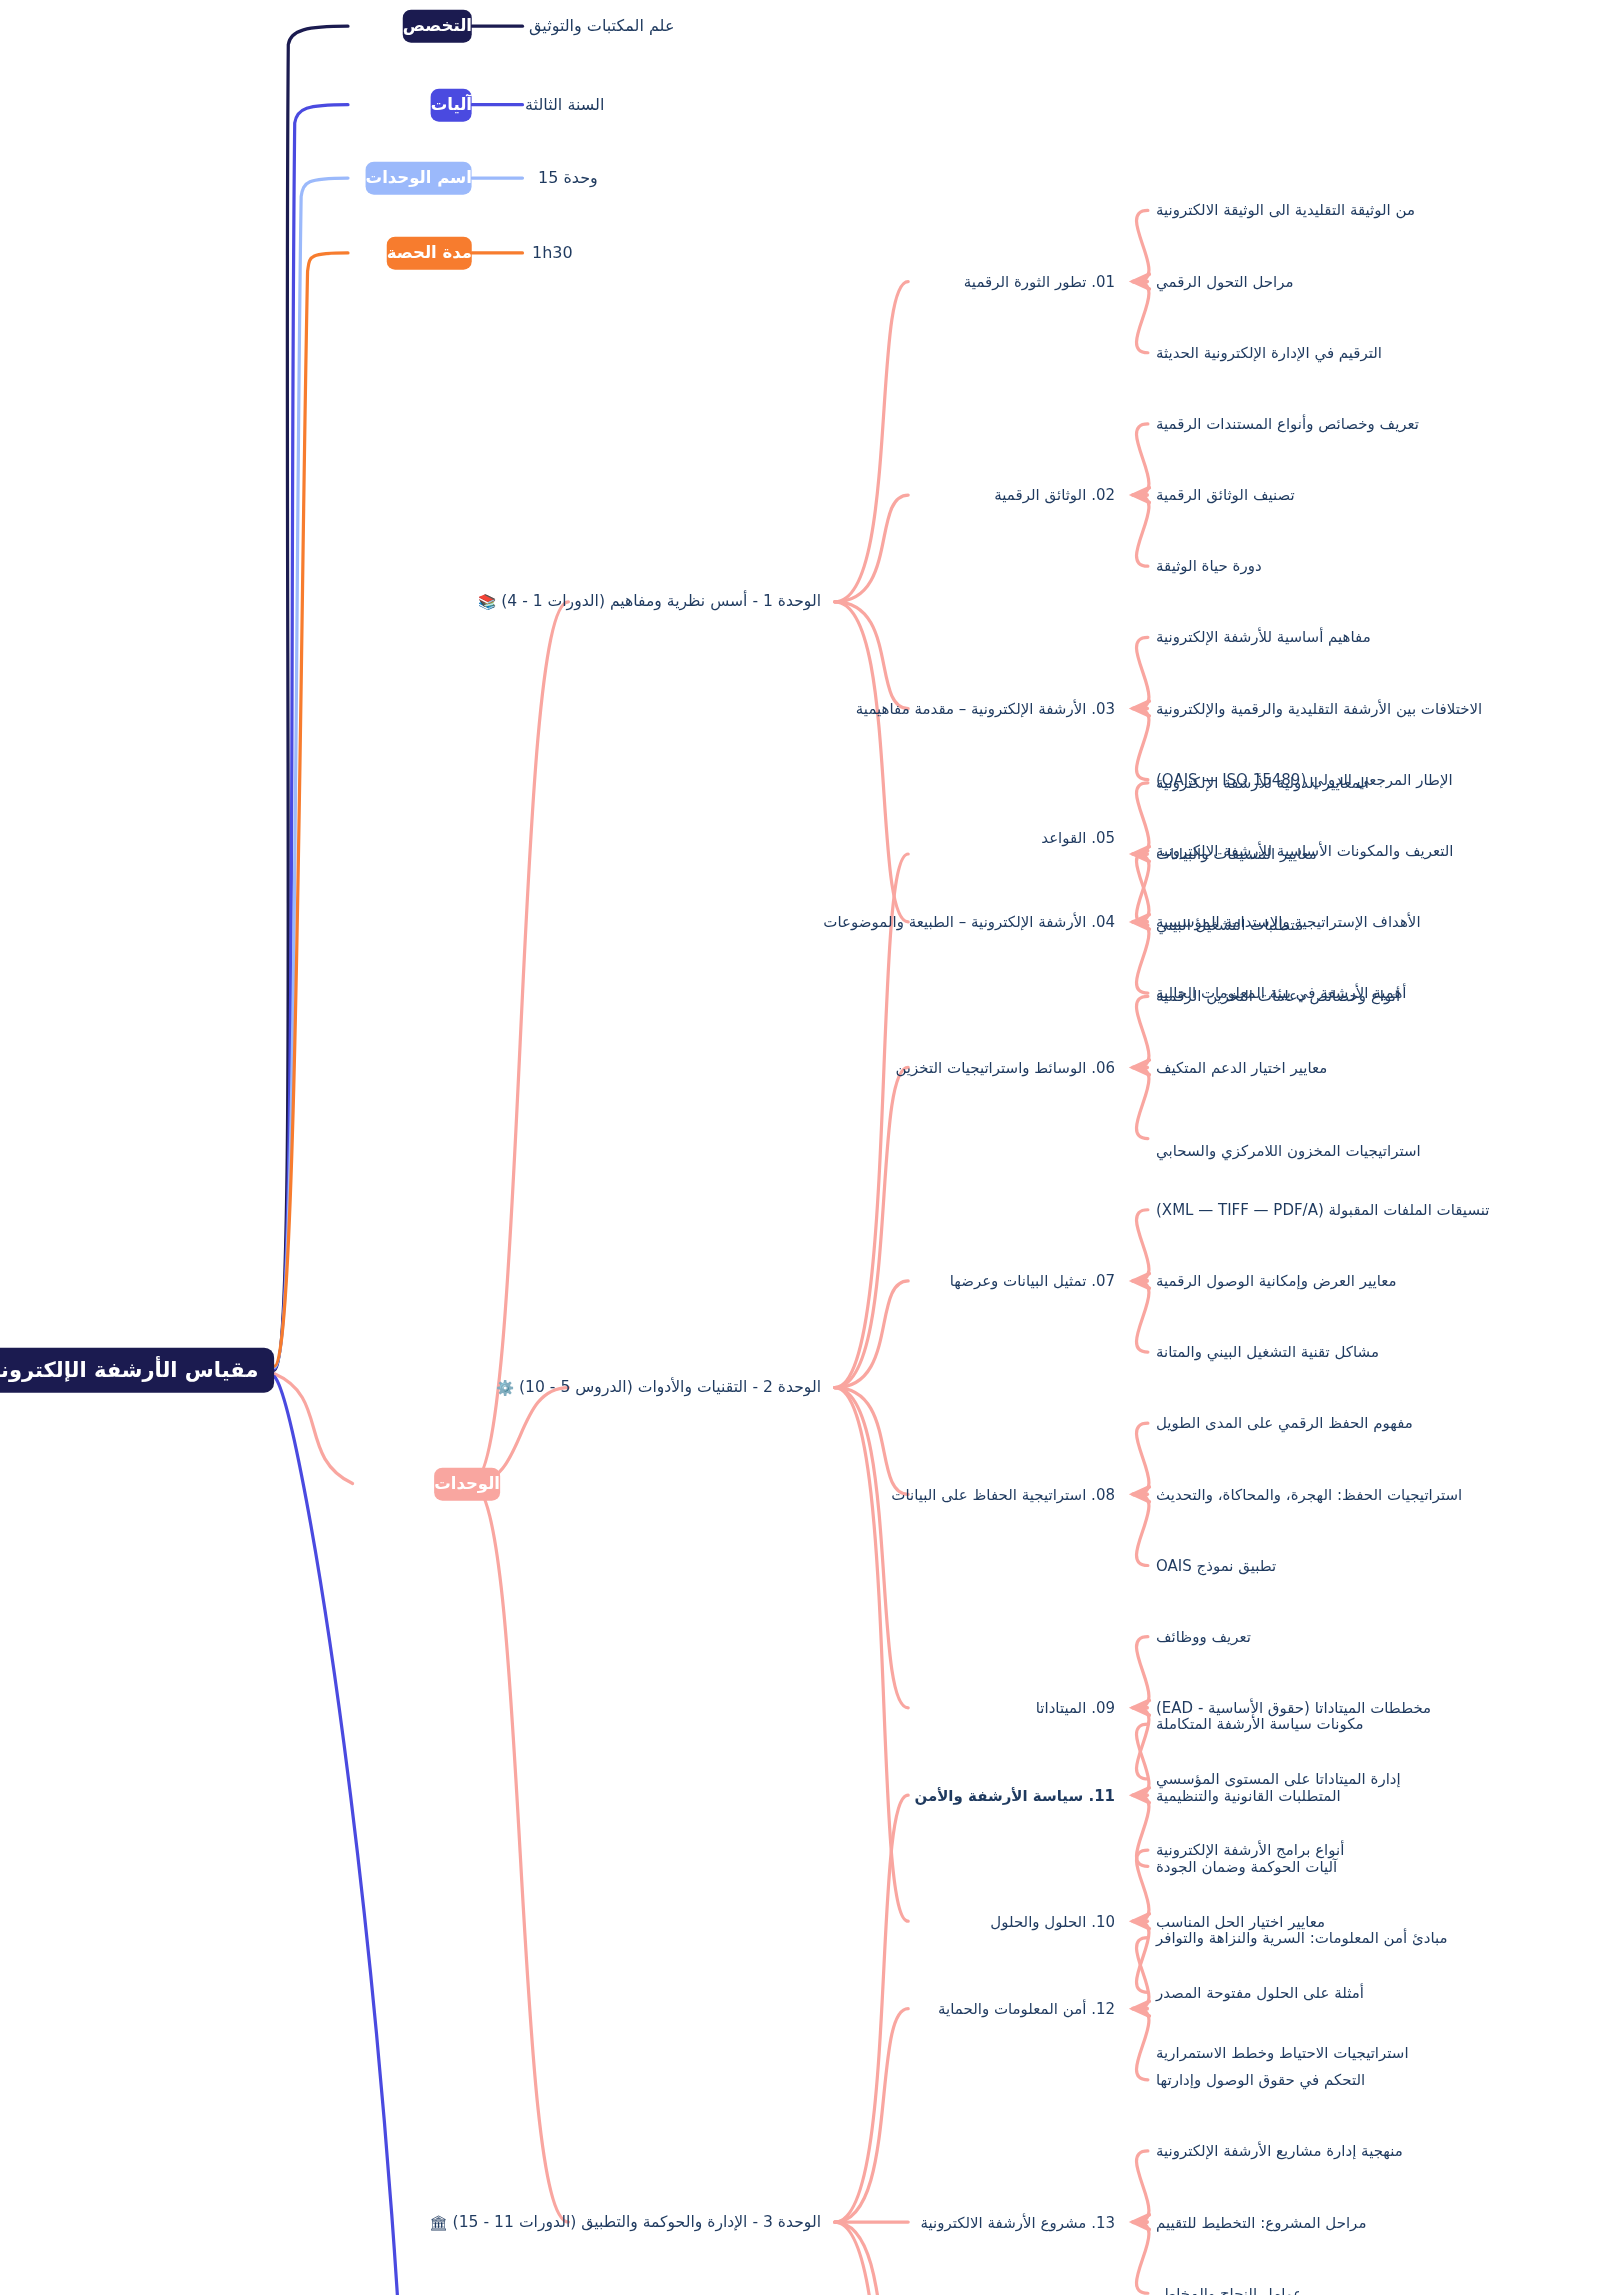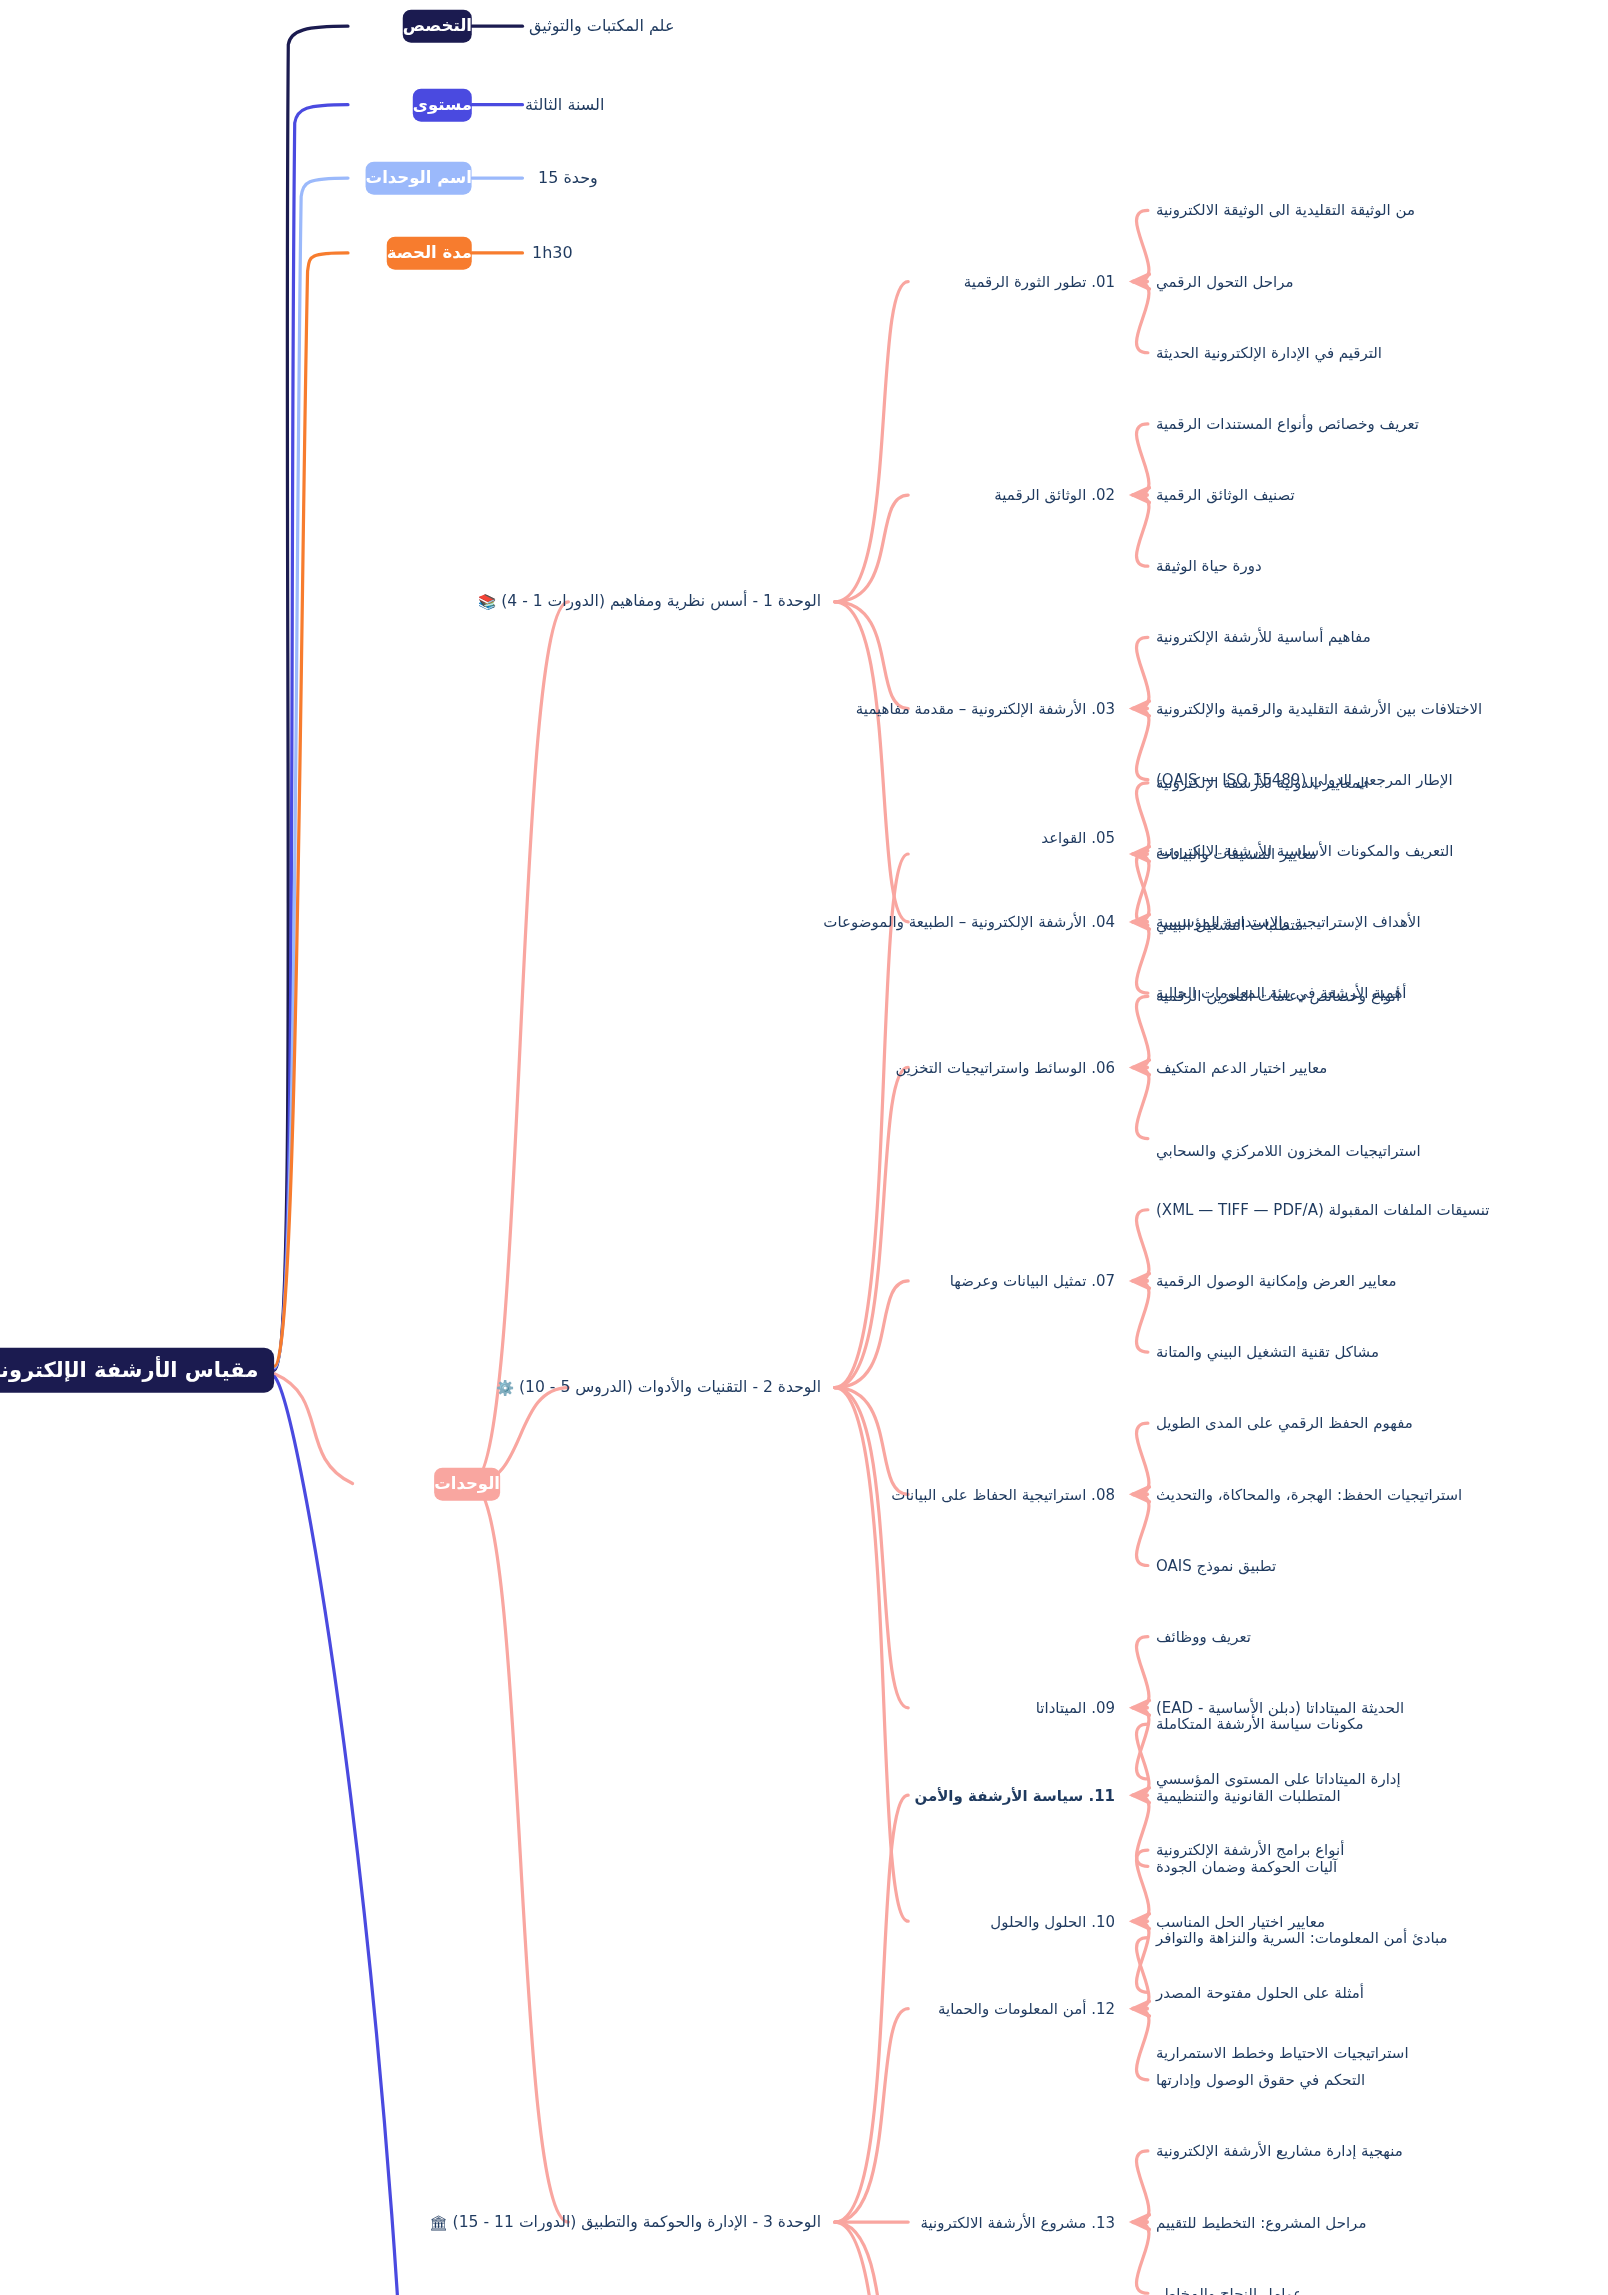--- a/index.html
+++ b/index.html
@@ -171,21 +171,21 @@
       <path d="M 2470 5771 L 2500 5771" fill="none" stroke="#f9a6a0" stroke-width="9" stroke-linecap="round"></path>
       <path d="M 2505 5755 L 2470 5771 L 2505 5787" fill="none" stroke="#f9a6a0" stroke-width="8" stroke-linecap="round"></path>
       <path d="M 2475 5771 C 2560 5771, 2425 5926, 2502 5926" fill="none" stroke="#f9a6a0" stroke-width="7" stroke-linecap="round"></path>
     </svg>
 
   <div class="node root" id="root-node" style="left:275px; top:1370px;">مقياس الأرشفة الإلكترونية</div>
 
   <div class="node chip c-dark" style="left:473px; top:26px;">التخصص</div>
   <div class="node txt value rightward" style="left:530px; top:26px;">علم المكتبات والتوثيق</div>
 
-  <div class="node chip c-indigo" style="left:473px; top:105px;">مستوى</div>
+  <div class="node chip c-indigo" style="left:473px; top:105px;">آليات</div>
   <div class="node txt value rightward" style="left:526px; top:105px;">السنة الثالثة</div>
 
   <div class="node chip c-sky" style="left:473px; top:178px;text-align:right;">اسم الوحدات</div>
   <div class="node txt value rightward" style="left:539px; top:178px;">وحدة 15</div>
 
   <div class="node chip c-orange" style="left:473px; top:253px;">مدة الحصة</div>
   <div class="node txt value rightward" style="left:533px; top:253px;">1h30</div>
 
   <div class="node chip c-rose" style="left:473px; top:1484px;">الوحدات</div>
 
@@ -219,21 +219,21 @@
       <div class="node txt topic leftward" style="left: 1116px; top: 1281px;">07. تمثيل البيانات وعرضها</div>
       <div class="node txt leaf rightward" style="left: 1157px; top: 1210px; transform: translate(0px, -50%);">تنسيقات الملفات المقبولة (XML — TIFF — PDF/A)</div>
       <div class="node txt leaf rightward" style="left: 1157px; top: 1281px; transform: translate(0px, -50%);">معايير العرض وإمكانية الوصول الرقمية</div>
       <div class="node txt leaf rightward" style="left: 1157px; top: 1352px; transform: translate(0px, -50%);">مشاكل تقنية التشغيل البيني والمتانة</div>
       <div class="node txt topic leftward" style="left: 1116px; top: 1495px;">08. استراتيجية الحفاظ على البيانات</div>
       <div class="node txt leaf rightward" style="left: 1157px; top: 1423px; transform: translate(0px, -50%);">مفهوم الحفظ الرقمي على المدى الطويل</div>
       <div class="node txt leaf rightward" style="left: 1157px; top: 1495px; transform: translate(0px, -50%);">استراتيجيات الحفظ: الهجرة، والمحاكاة، والتحديث</div>
       <div class="node txt leaf rightward" style="left: 1157px; top: 1566px; transform: translate(0px, -50%);">تطبيق نموذج OAIS</div>
       <div class="node txt topic leftward" style="left: 1116px; top: 1708px;">09. الميتاداتا</div>
       <div class="node txt leaf rightward" style="left: 1157px; top: 1637px; transform: translate(0px, -50%);">تعريف ووظائف</div>
-      <div class="node txt leaf rightward" style="left: 1157px; top: 1708px; transform: translate(0px, -50%);">الحديثة الميتاداتا (دبلن الأساسية - EAD)</div>
+      <div class="node txt leaf rightward" style="left: 1157px; top: 1708px; transform: translate(0px, -50%);">مخططات الميتاداتا (حقوق الأساسية - EAD)</div>
       <div class="node txt leaf rightward" style="left: 1157px; top: 1779px; transform: translate(0px, -50%);">إدارة الميتاداتا  على المستوى المؤسسي</div>
       <div class="node txt topic leftward" style="left: 1116px; top: 1922px;">10. الحلول والحلول</div>
       <div class="node txt leaf rightward" style="left: 1157px; top: 1850px; transform: translate(0px, -50%);">أنواع برامج الأرشفة الإلكترونية</div>
       <div class="node txt leaf rightward" style="left: 1157px; top: 1922px; transform: translate(0px, -50%);">معايير اختيار الحل المناسب</div>
       <div class="node txt leaf rightward" style="left: 1157px; top: 1993px; transform: translate(0px, -50%);">أمثلة على الحلول مفتوحة المصدر</div>
       <div class="node txt unit leftward" style="left: 822px; top: 2223px;"><span>الوحدة 3 - الإدارة والحوكمة والتطبيق (الدورات 11 - 15)</span><span class="emoji">🏛</span></div>
       <div class="node txt topic leftward" style="left: 1116px; top: 1796px; font-weight: bold;">11. سياسة الأرشفة والأمن</div>
       <div class="node txt leaf rightward" style="left: 1157px; top: 1724px; transform: translate(0px, -50%);">مكونات سياسة الأرشفة المتكاملة</div>
       <div class="node txt leaf rightward" style="left: 1157px; top: 1796px; transform: translate(0px, -50%);">المتطلبات القانونية والتنظيمية</div>
       <div class="node txt leaf rightward" style="left: 1157px; top: 1867px; transform: translate(0px, -50%);">آليات الحوكمة وضمان الجودة</div>

